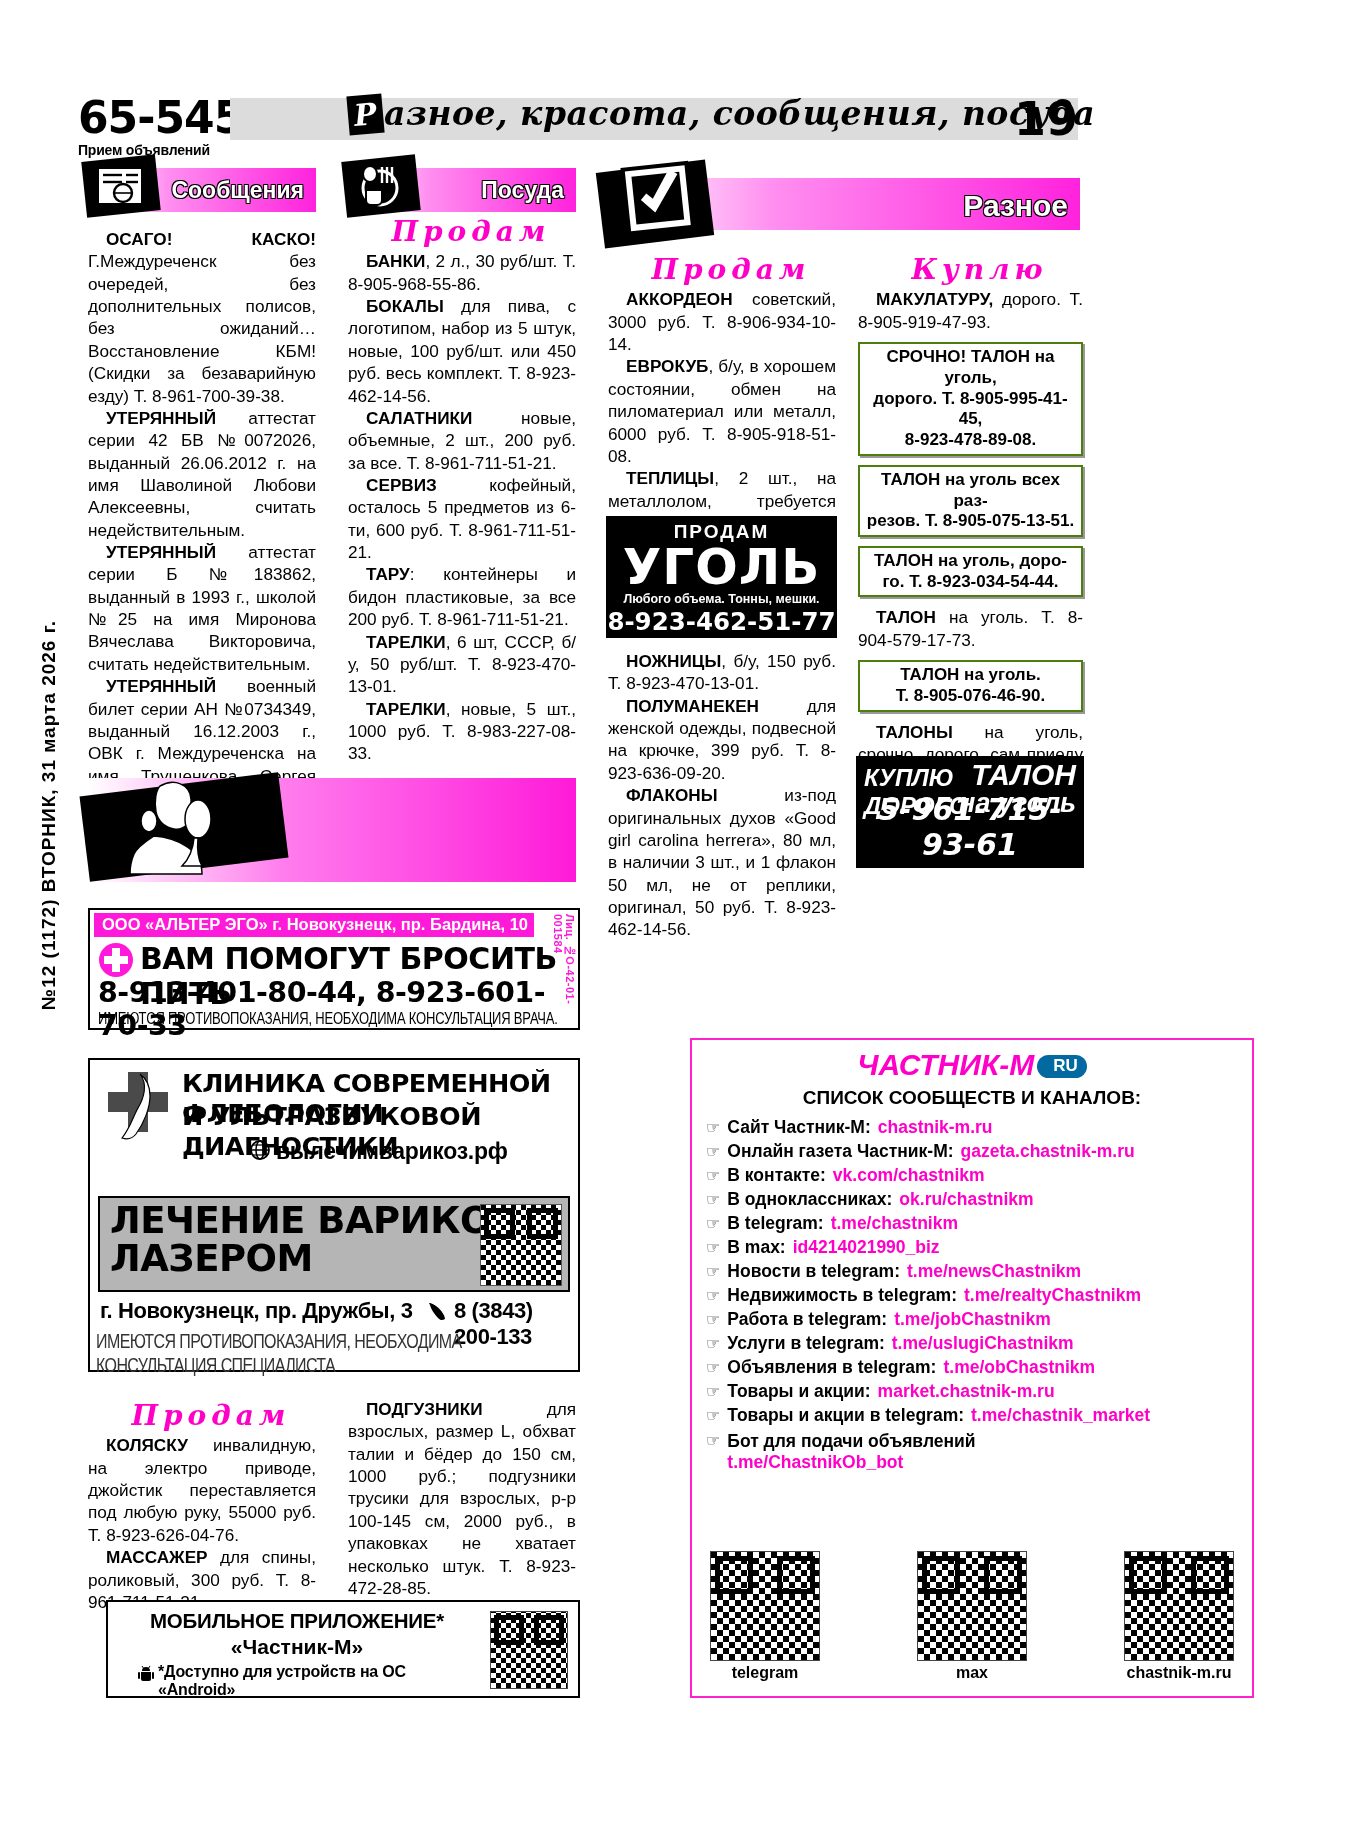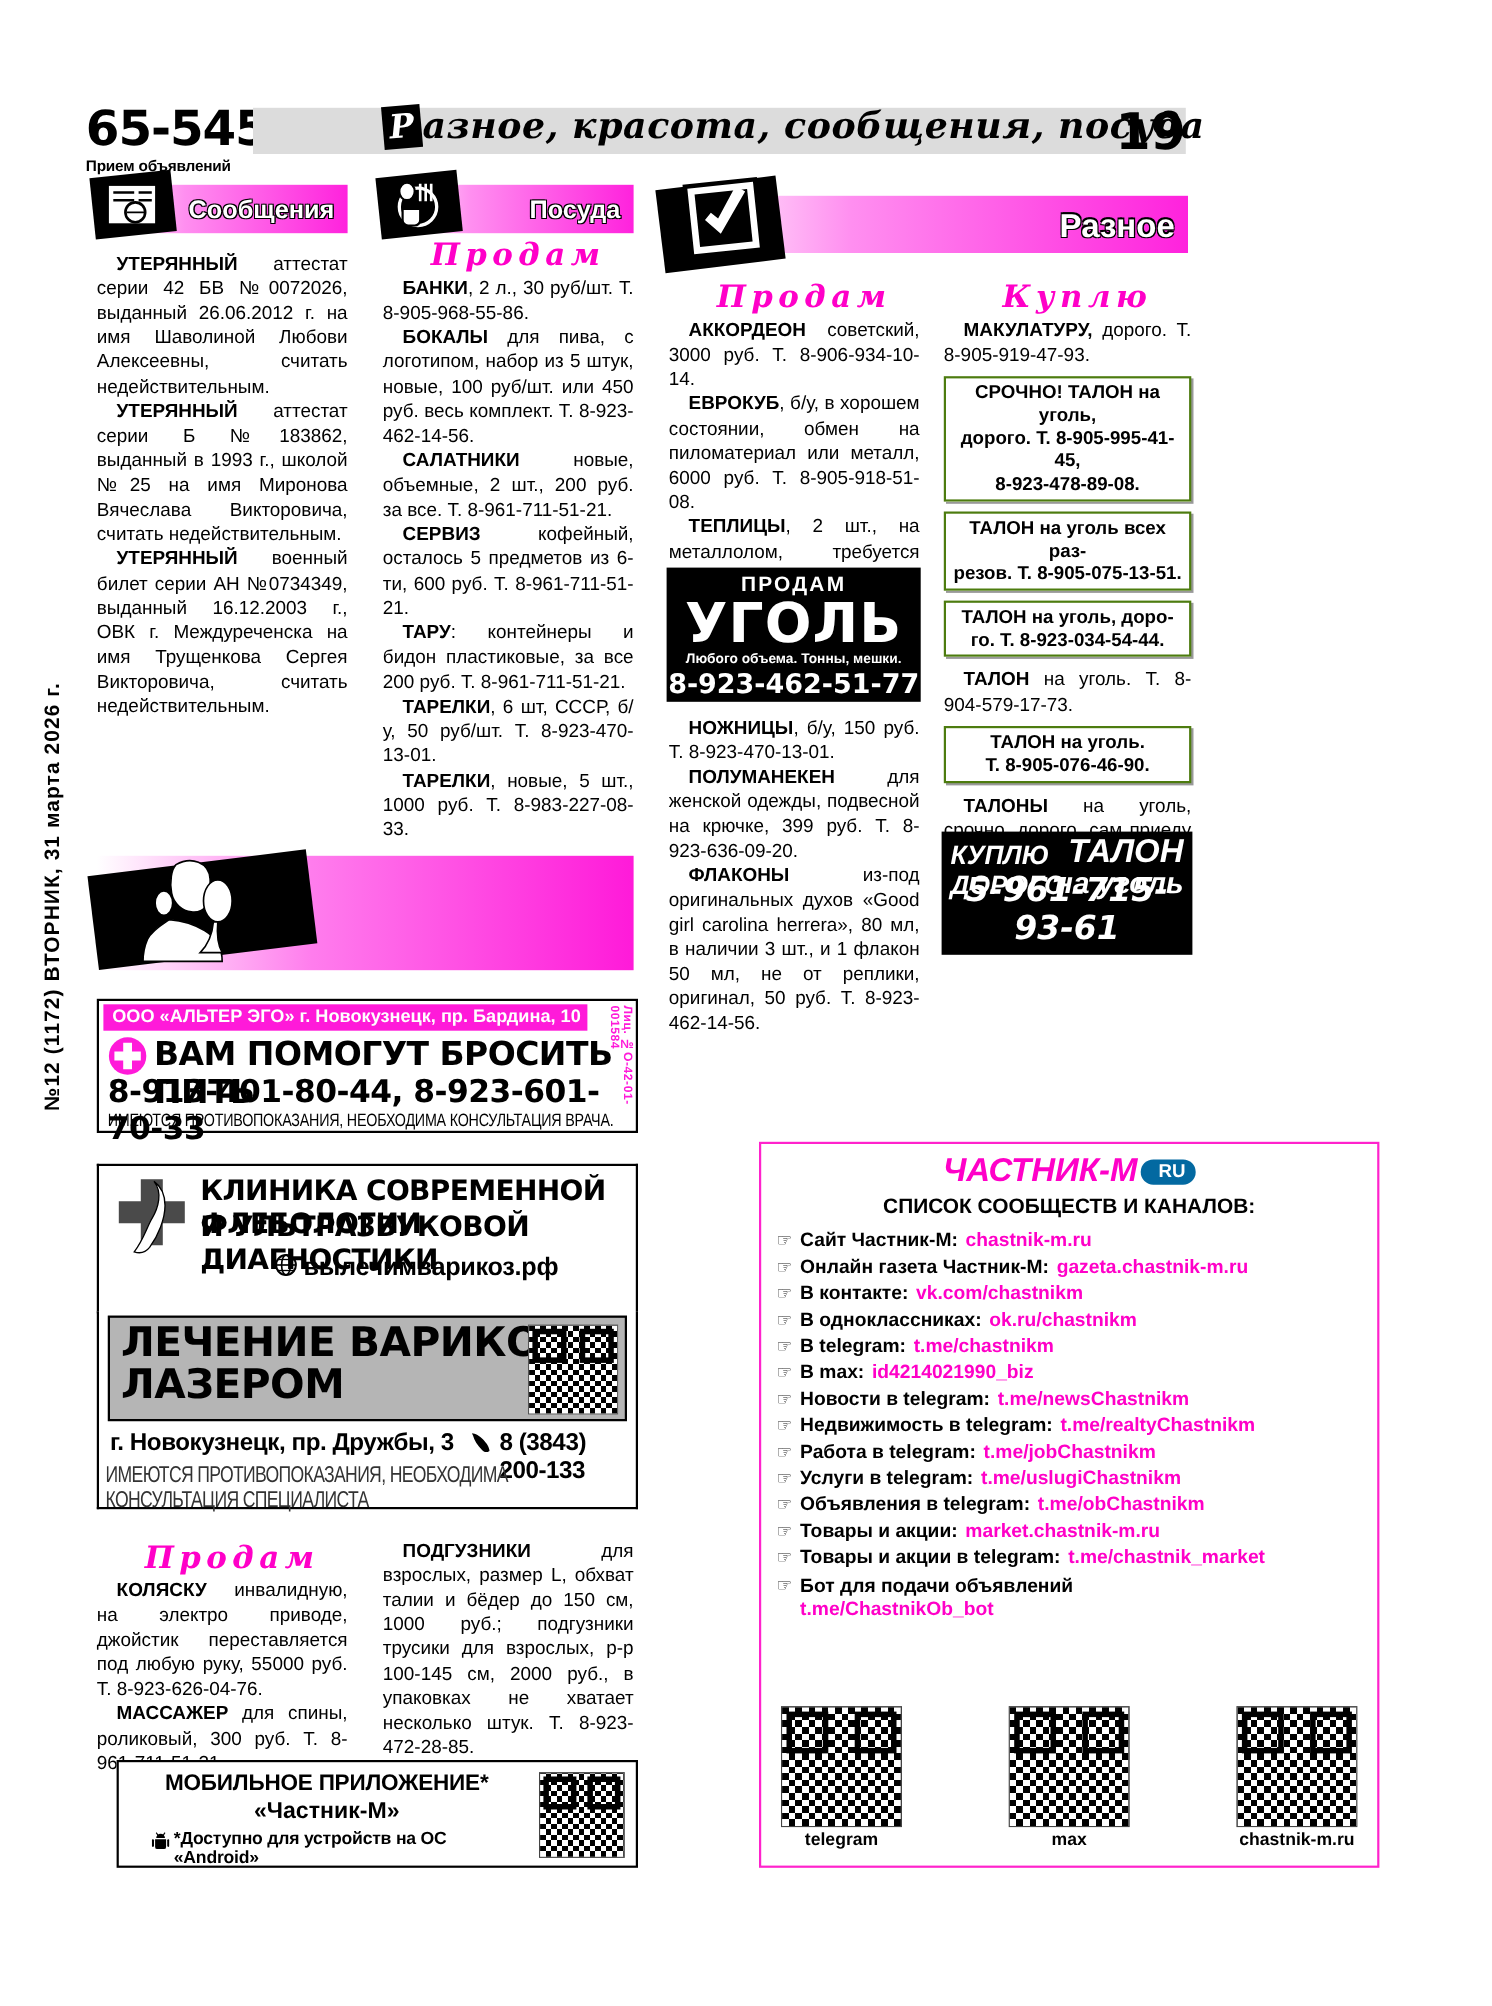--- a/index.html
+++ b/index.html
@@ -119,20 +119,21 @@
       <g transform="rotate(-6 46 46)">
         <rect x="12" y="12" width="64" height="64" fill="#fff" stroke="#000" stroke-width="4"></rect>
         <rect x="20" y="20" width="48" height="48" fill="#000"></rect>
         <path d="M27 44 L40 58 L66 22 L58 16 L39 44 L33 38 Z" fill="#fff"></path>
       </g>
     </svg>
     <div class="lbl" style="top:11px;font-size:30px;">Разное</div>
   </div>
 
   <div class="col" id="col-soob" style="left:88px;top:228px;width:228px;">
+      <p><b>ОСАГО! КАСКО!</b> Г.Междуреченск без очередей, без дополнительных полисов, без ожиданий… Восстановление КБМ! (Скидки за безаварийную езду) Т. 8-961-700-39-38.</p>
       <p><b>УТЕРЯННЫЙ</b> аттестат серии 42 БВ №0072026, выданный 26.06.2012 г. на имя Шаволиной Любови Алексеевны, считать недействительным.</p>
       <p><b>УТЕРЯННЫЙ</b> аттестат серии Б №183862, выданный в 1993 г., школой №25 на имя Миронова Вячеслава Викторовича, считать недействительным.</p>
       <p><b>УТЕРЯННЫЙ</b> военный билет серии АН №0734349, выданный 16.12.2003 г., ОВК г. Междуреченска на имя Трущенкова Сергея Викторовича, считать недействительным.</p>
     </div>
 
   <div class="col" id="col-posuda" style="left:348px;top:214px;width:228px;">
     <p class="prodam">Продам</p>
     <div id="col-posuda-body">
         <p><b>БАНКИ</b>, 2 л., 30 руб/шт. Т. 8-905-968-55-86.</p>
         <p><b>БОКАЛЫ</b> для пива, с логотипом, набор из 5 штук, новые, 100 руб/шт. или 450 руб. весь комплект. Т. 8-923-462-14-56.</p>

